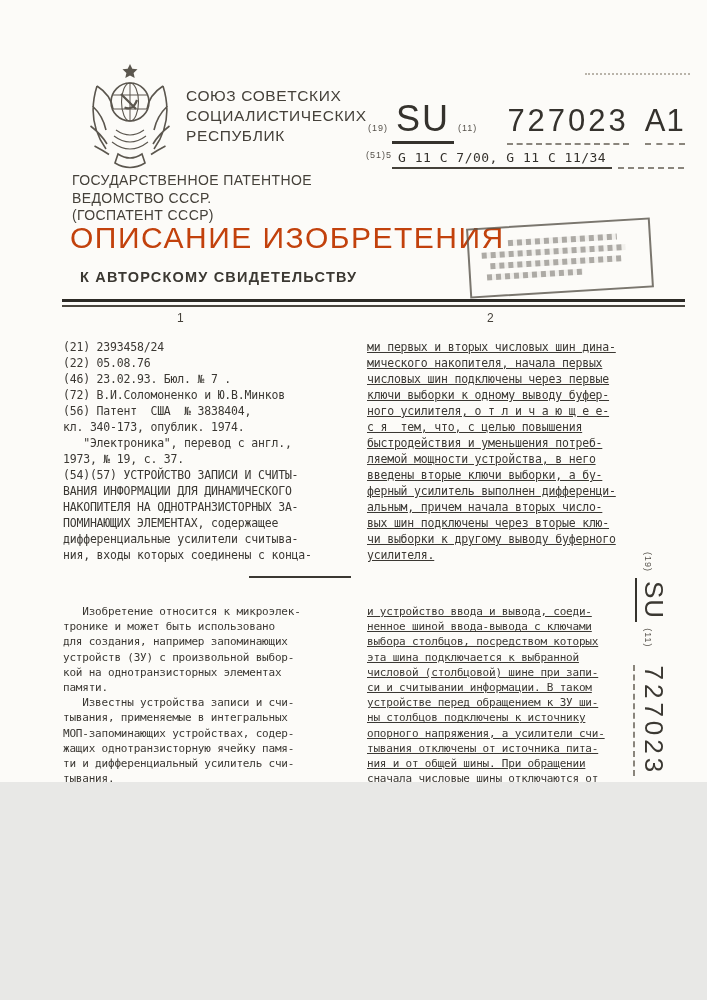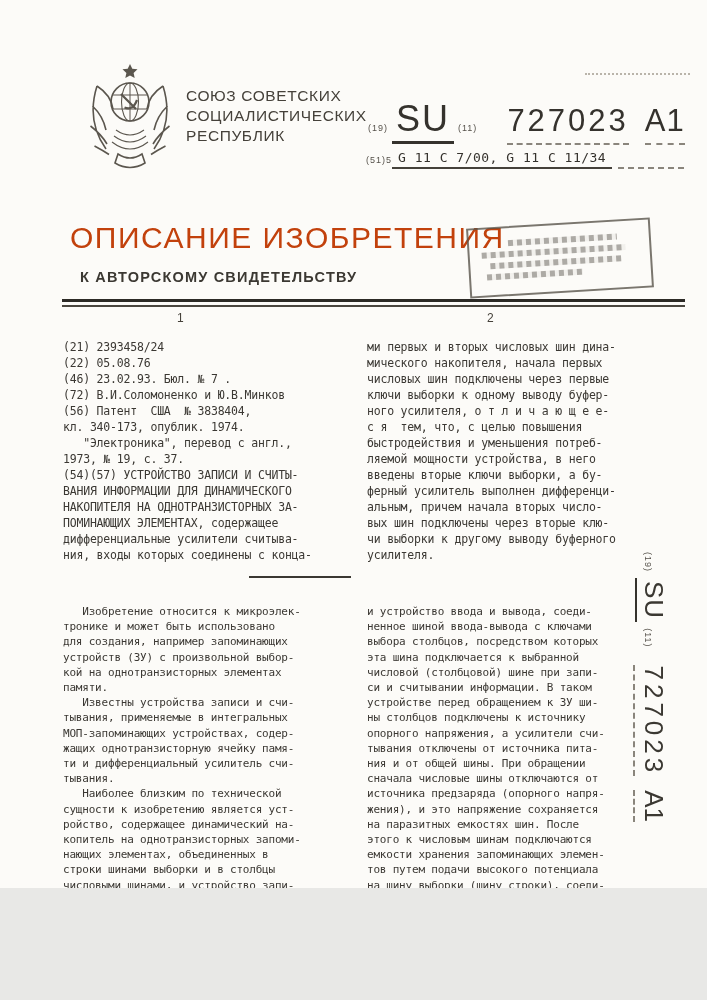--- a/index.html
+++ b/index.html
@@ -1,35 +1,35 @@
 <!DOCTYPE html>
 <html lang="ru"><head>
 <meta charset="utf-8">
 <style>
   html,body { margin:0; padding:0; }
   body { background:#e8e8e6; font-family:"Liberation Sans", sans-serif; }
   .page {
-    position:relative; width:707px; height:888px; margin:0 auto;
+    position:relative; width:707px; height:782px; margin:0 auto;
     background:#fcfbf8; color:#35322d; overflow:hidden;
   }
   .abs { position:absolute; }
   .pre { white-space:pre; }
   .sans { font-family:"Liberation Sans", sans-serif; }
 
   
   .country { left:186px; top:86px; font-size:15.5px; line-height:20px; letter-spacing:.6px; color:#45413a; }
   .office  { left:72px;  top:172px; font-size:14px; line-height:17.5px; letter-spacing:.4px; color:#45413a; }
 
   .publine { left:368px; top:98px; display:flex; align-items:baseline; }
   .code-sm { font-size:9px; color:#55514a; letter-spacing:1px; }
   .su-big  { font-size:36px; font-weight:500; letter-spacing:2px; border-bottom:3px solid #35322d; padding:0 4px 1px 4px; margin:0 4px; }
   .num-big { font-size:31px; letter-spacing:3px; border-bottom:2px dashed #8a857c; padding-bottom:4px; margin-left:30px; }
   .kind-big{ font-size:31px; letter-spacing:1px; border-bottom:2px dashed #8a857c; padding-bottom:4px; margin-left:16px; }
 
-  .ipcline { left:366px; top:150px; display:flex; align-items:center; }
+  .ipcline { left:366px; top:150px; display:flex; align-items:flex-start; }
   .ipc-codes { font-family:"DejaVu Sans Mono", monospace; font-size:13px; letter-spacing:.5px;
                border-bottom:2px solid #45413a; padding:0 6px 2px 6px; }
   .ipc-tail { width:66px; border-bottom:2px dashed #8a857c; align-self:flex-end; margin-left:6px; }
 
   .doc-title { left:70px; top:221px; font-size:30px; letter-spacing:1.5px; font-weight:500; color:#c2410c; }
   .doc-subtitle { left:80px; top:269px; font-size:14.5px; font-weight:700; letter-spacing:1.2px; color:#3b3832; }
 
   
   .stamp { left:468px; top:223px; width:184px; height:70px; border:2.5px solid #5a554c;
            transform:rotate(-3.5deg); padding:7px 10px; box-sizing:border-box; opacity:.8; }
@@ -43,21 +43,21 @@
   .artifact-dots { left:585px; top:73px; width:105px; border-top:2px dotted #b9b4aa; }
 
   .col-marker { top:311px; font-size:12px; color:#45413a; }
 
   
   .abs-col  { top:339px; width:302px; font-family:"DejaVu Sans Mono", monospace;
               font-size:11.5px; line-height:16px; color:#3b3833; letter-spacing:-.2px; }
   .body-col { top:604px; width:302px; font-family:"DejaVu Sans Mono", monospace;
               font-size:11px;   line-height:15.2px; color:#3b3833; letter-spacing:-.2px; }
   .col-left  { left:63px; }
-  .col-right { left:367px; }
+  .col-right { left:367px;text-decoration:underline; }
 
   
   .side-id { left:669px; top:552px; width:246px; height:34px;
              transform:rotate(90deg); transform-origin:0 0;
              display:flex; align-items:baseline; color:#3b3832; }
   .side-sm  { font-size:9px; letter-spacing:1px; color:#55514a; }
   .side-su  { font-size:26px; letter-spacing:1px; border-bottom:2.5px solid #35322d; padding:0 3px 1px 3px; margin:0 6px; }
   .side-num { font-size:26px; letter-spacing:4px; border-bottom:2px dashed #8a857c; padding-bottom:3px; margin-left:18px; }
   .side-kind{ font-size:26px; border-bottom:2px dashed #8a857c; padding-bottom:3px; margin-left:14px; }
 
@@ -95,20 +95,23 @@
     <span class="num-big">727023</span>
     <span class="kind-big">A1</span>
   </div>
 
   <div class="abs ipcline">
     <span class="code-sm">(51)5</span>
     <span class="ipc-codes">G 11 C 7/00, G 11 C 11/34</span>
     <span class="ipc-tail"></span>
   </div>
 
+  <div class="abs office pre sans">ГОСУДАРСТВЕННОЕ ПАТЕНТНОЕ
+ВЕДОМСТВО СССР.
+(ГОСПАТЕНТ СССР)</div>
 
   <div class="abs doc-title sans">ОПИСАНИЕ ИЗОБРЕТЕНИЯ</div>
 
   <div class="abs stamp">
     <div class="stamp-line" style="width:68%; margin-left:18%;"></div>
     <div class="stamp-line" style="width:90%;"></div>
     <div class="stamp-line" style="width:82%; margin-left:6%;"></div>
     <div class="stamp-line" style="width:60%; margin-left:4%;"></div>
   </div>
 

